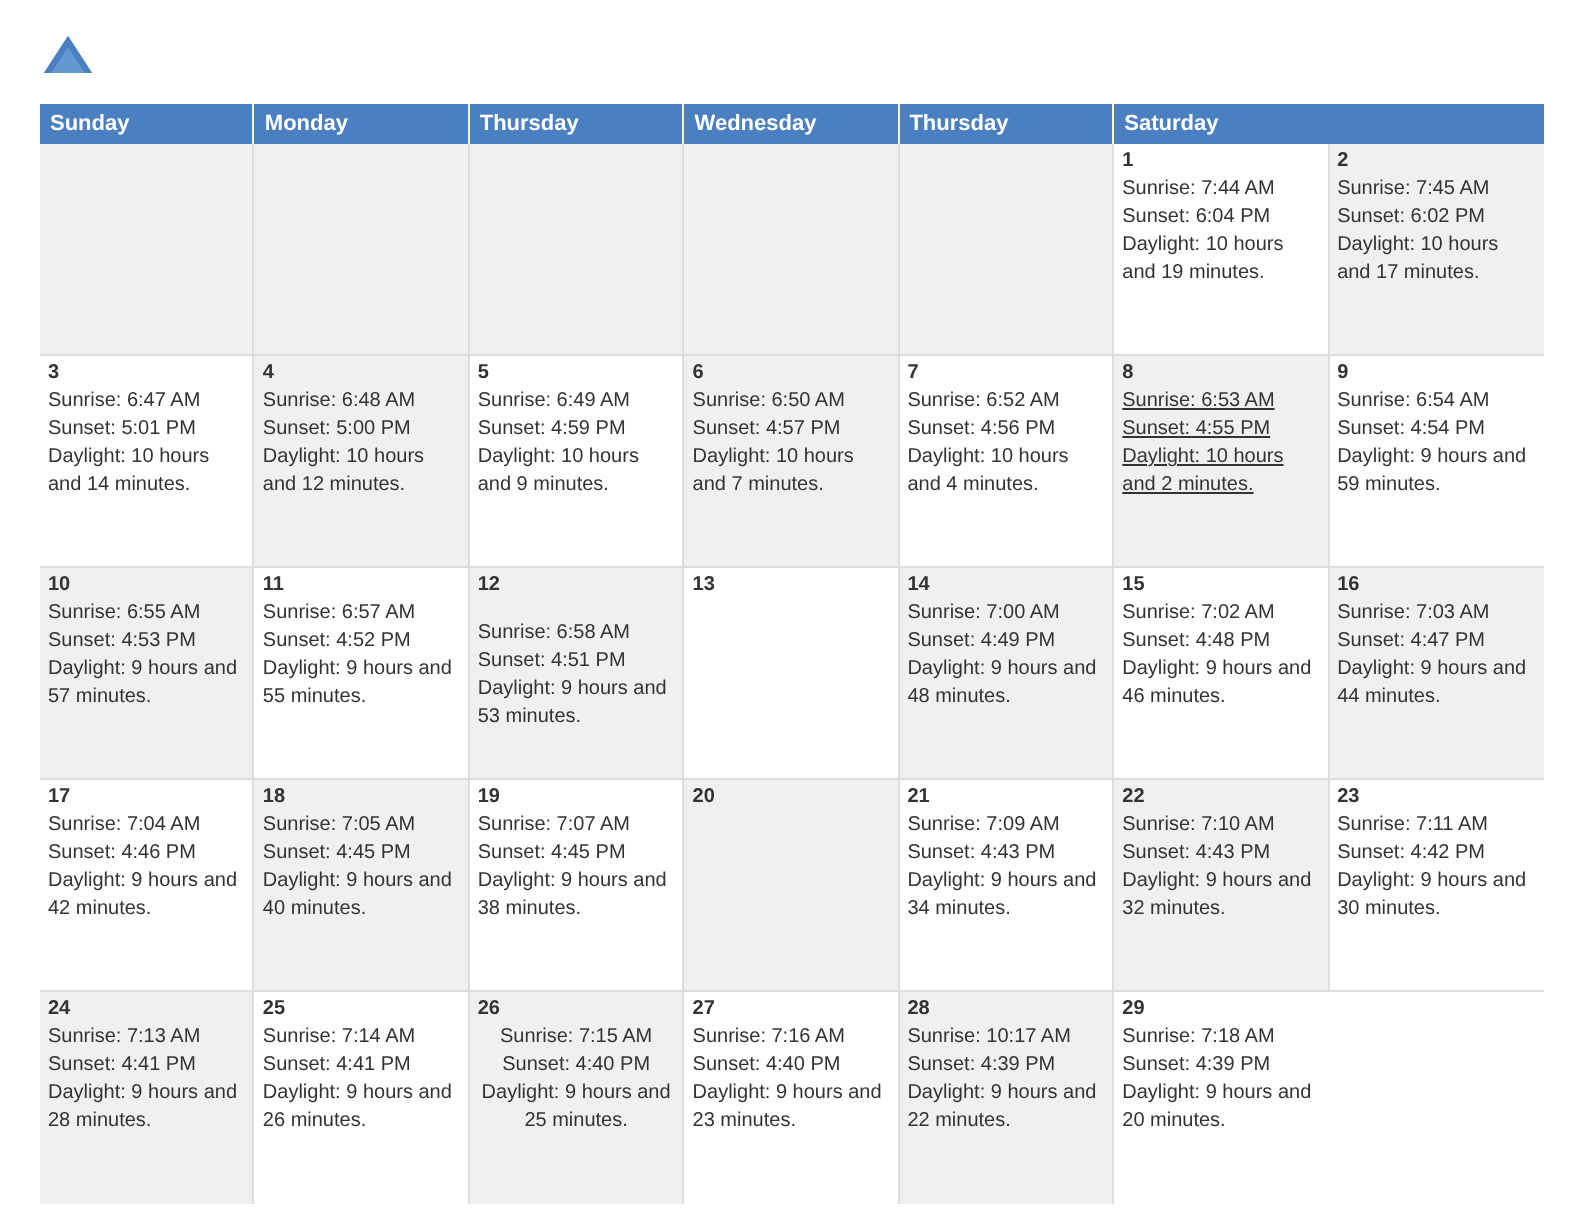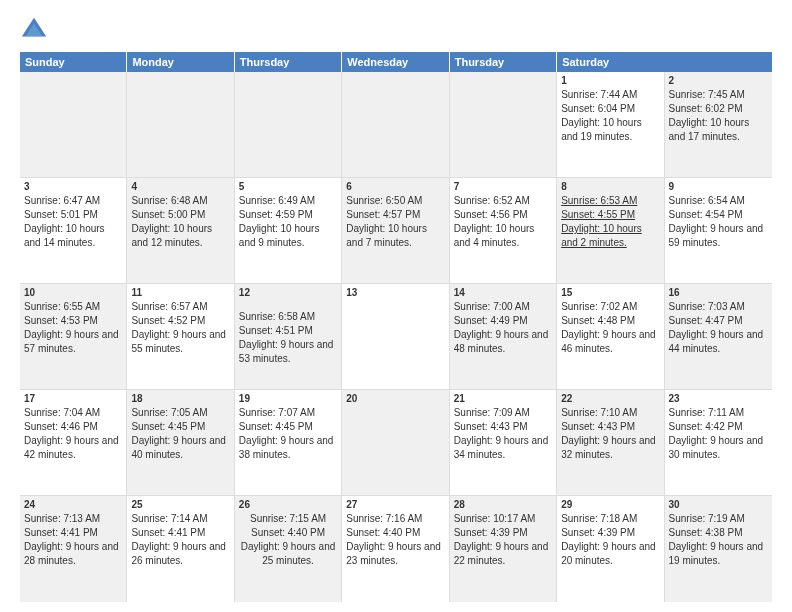--- a/index.html
+++ b/index.html
@@ -312,22 +312,16 @@
             <div class="cell-text" style="white-space: pre-line;">Sunrise: 10:17 AM
 Sunset: 4:39 PM
 Daylight: 9 hours and 22 minutes.</div>
           </div>
           <div class="cal-cell">
             <div class="day-num">29</div>
             <div class="cell-text" style="white-space: pre-line;">Sunrise: 7:18 AM
 Sunset: 4:39 PM
 Daylight: 9 hours and 20 minutes.</div>
           </div>
-          <div class="cal-cell shaded">
-            <div class="day-num">30</div>
-            <div class="cell-text" style="white-space: pre-line;">Sunrise: 7:19 AM
-Sunset: 4:38 PM
-Daylight: 9 hours and 19 minutes.</div>
-          </div>
         </div>
       </div>
   </div>
 </div>
 
 </body></html>

